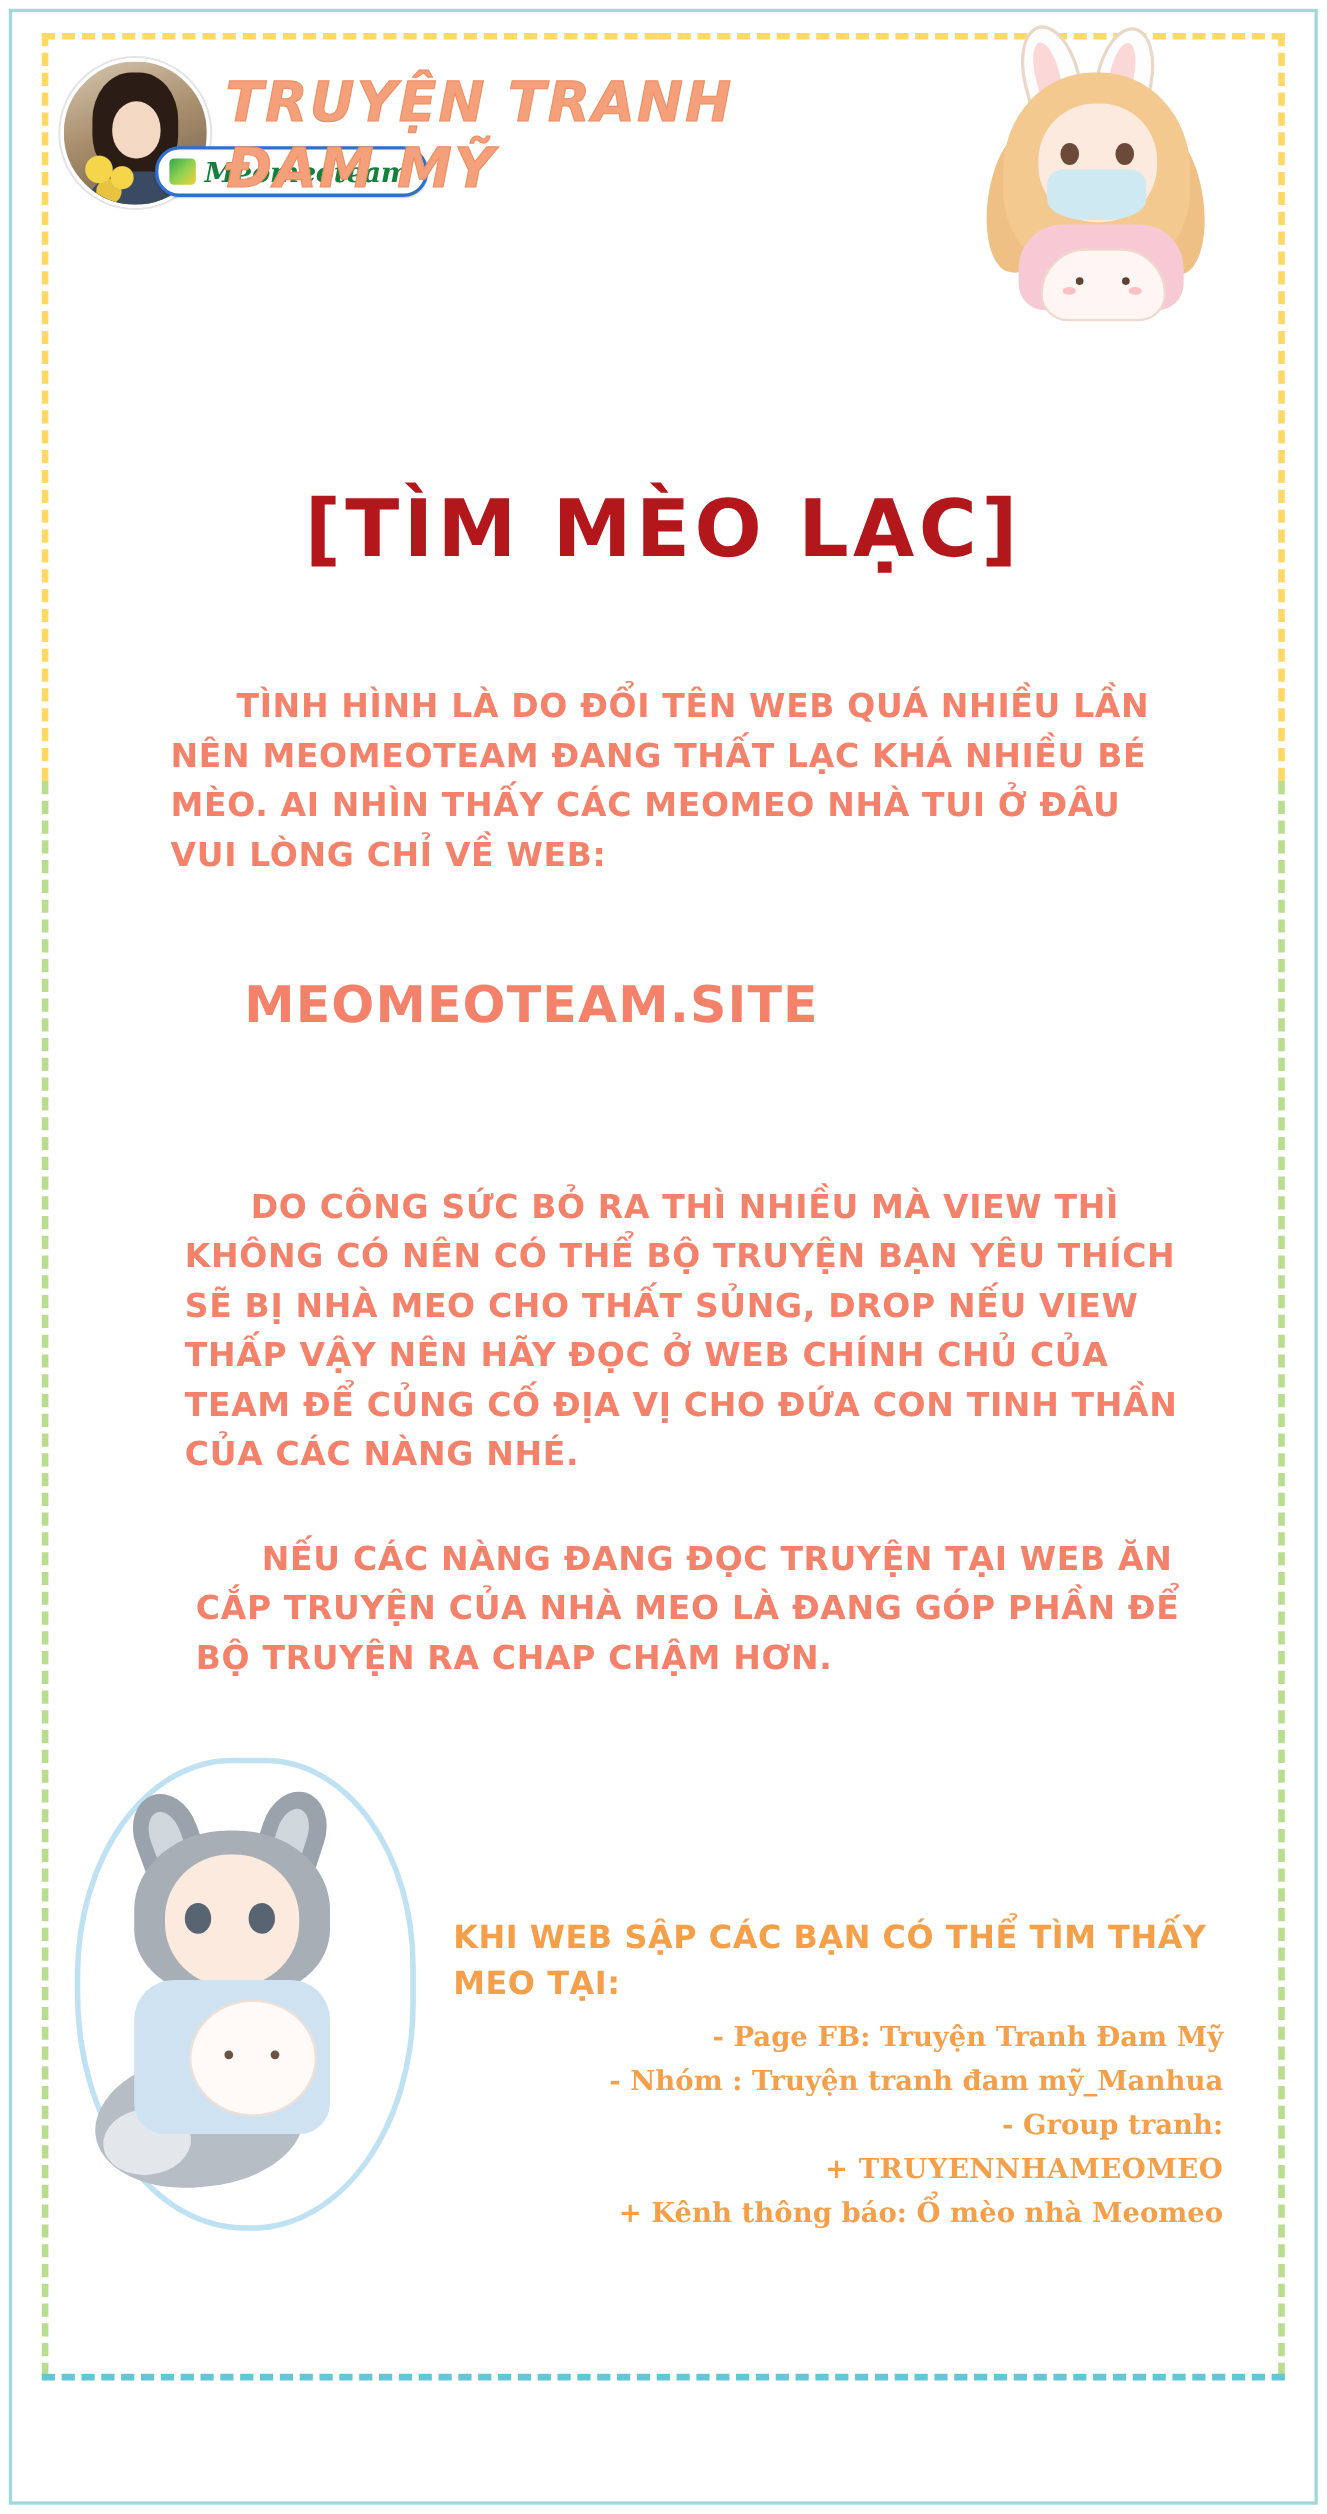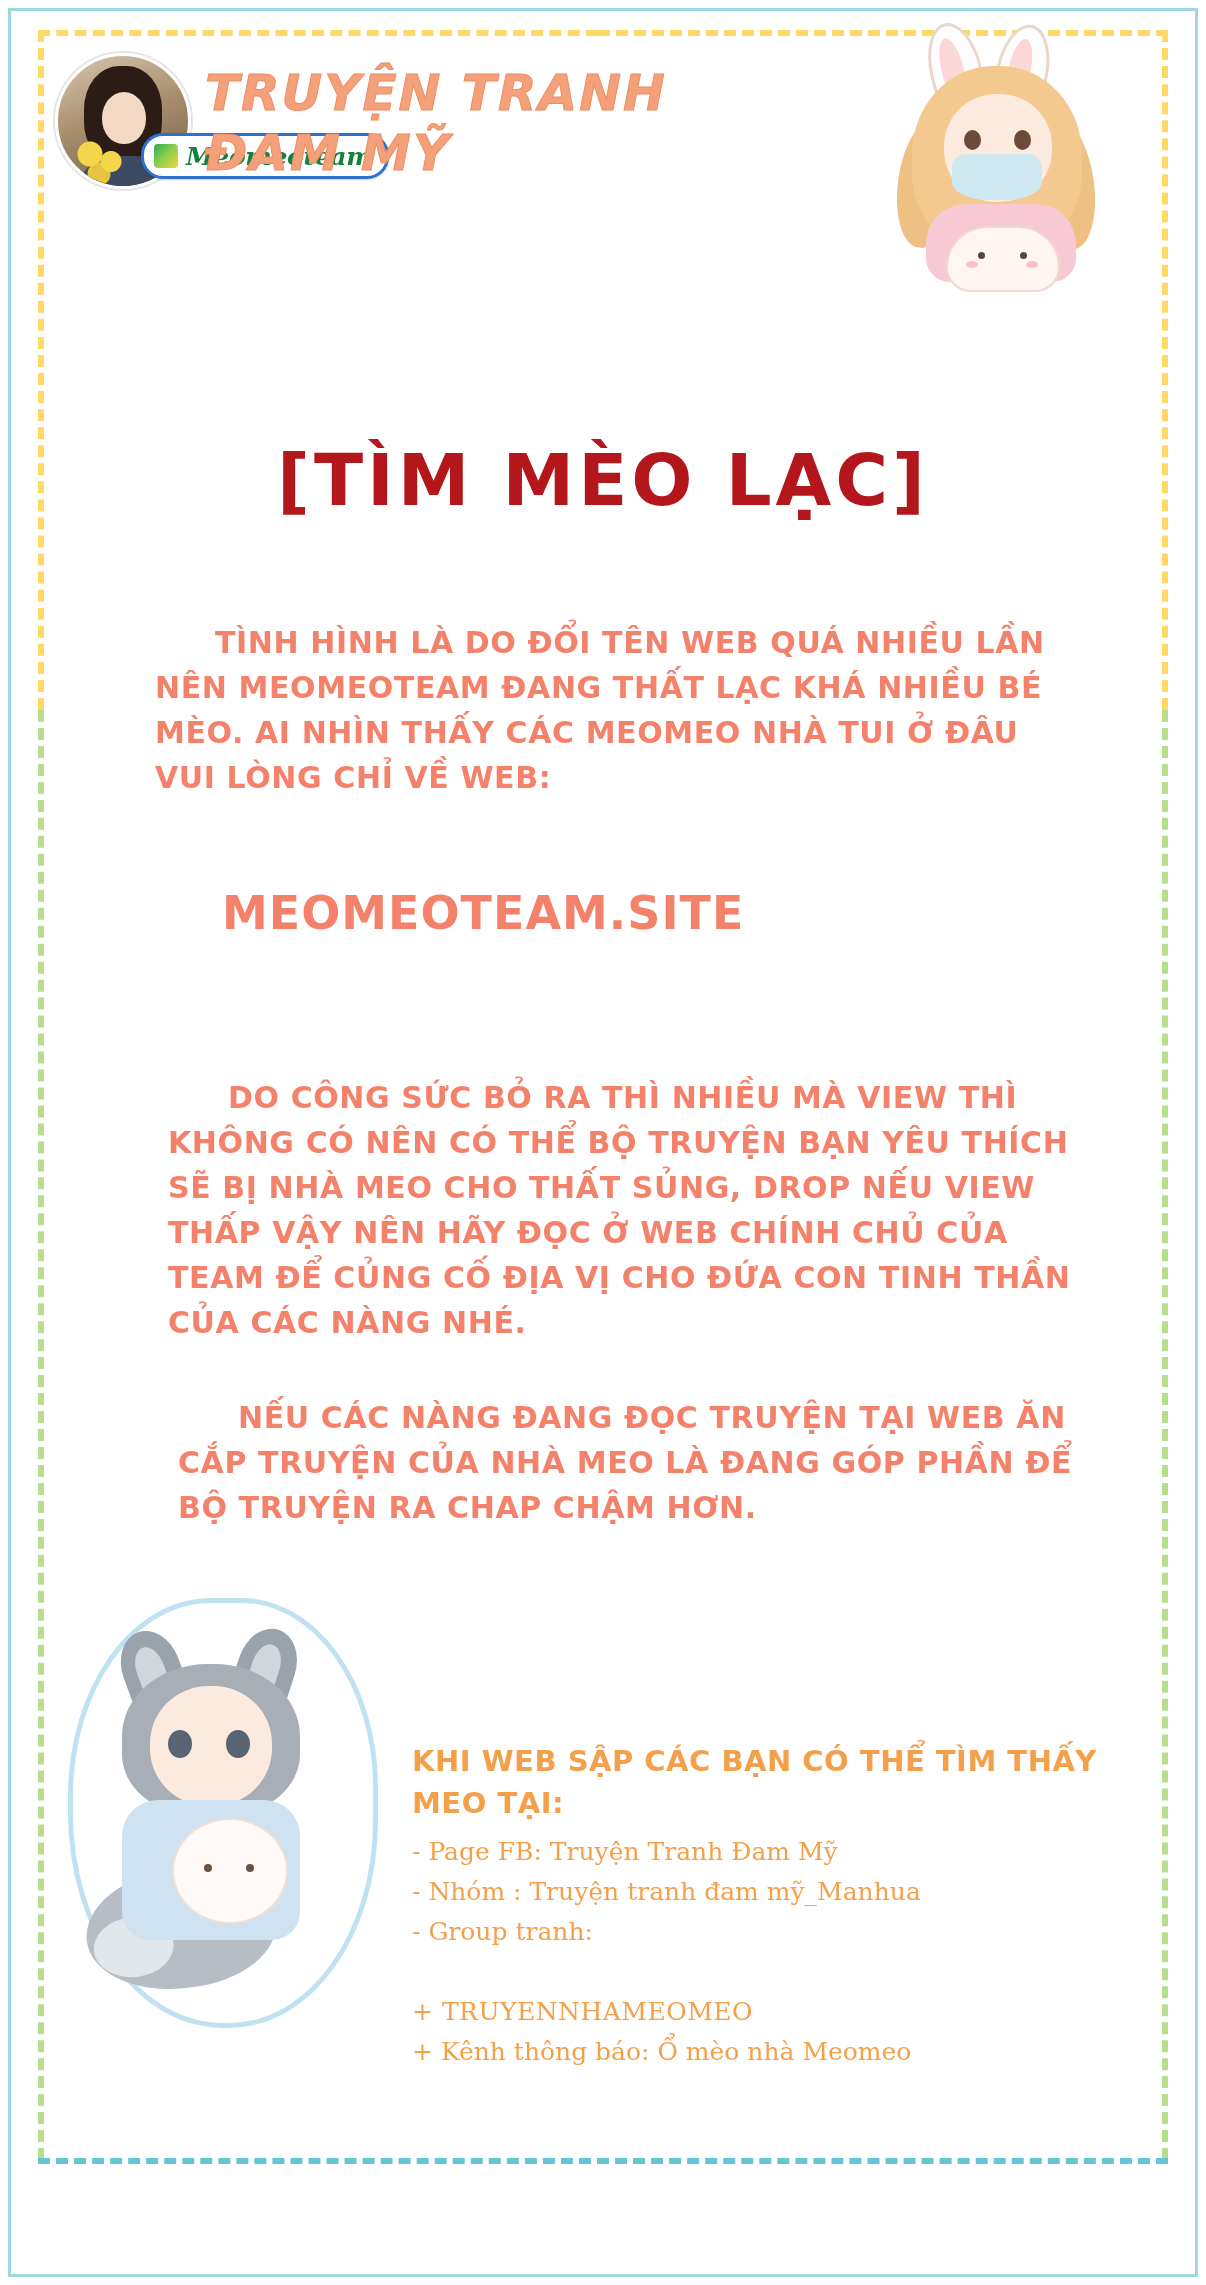--- a/index.html
+++ b/index.html
@@ -499,29 +499,29 @@
     font-weight: bold;
     font-size: 29px;
     line-height: 42px;
     letter-spacing: .5px;
     color: #f4a04b;
     text-transform: uppercase;
     margin-bottom: 8px;
   }
   .contact-line {
     font-family: "DejaVu Serif", serif;
-    font-weight: normal;
+    font-weight: bold;
     font-size: 25px;
     line-height: 40px;
     color: #f4a04b;
+    text-align: right;
   }
   .contact-line.caps {
     text-transform: uppercase;
     letter-spacing: .5px;
-    margin-top: 40px;
   }
 </style>
 </head>
 <body>
 
 <div class="page">
 
   <div class="outer-frame"></div>
 
   <div class="dash-seg-top-left"></div>

